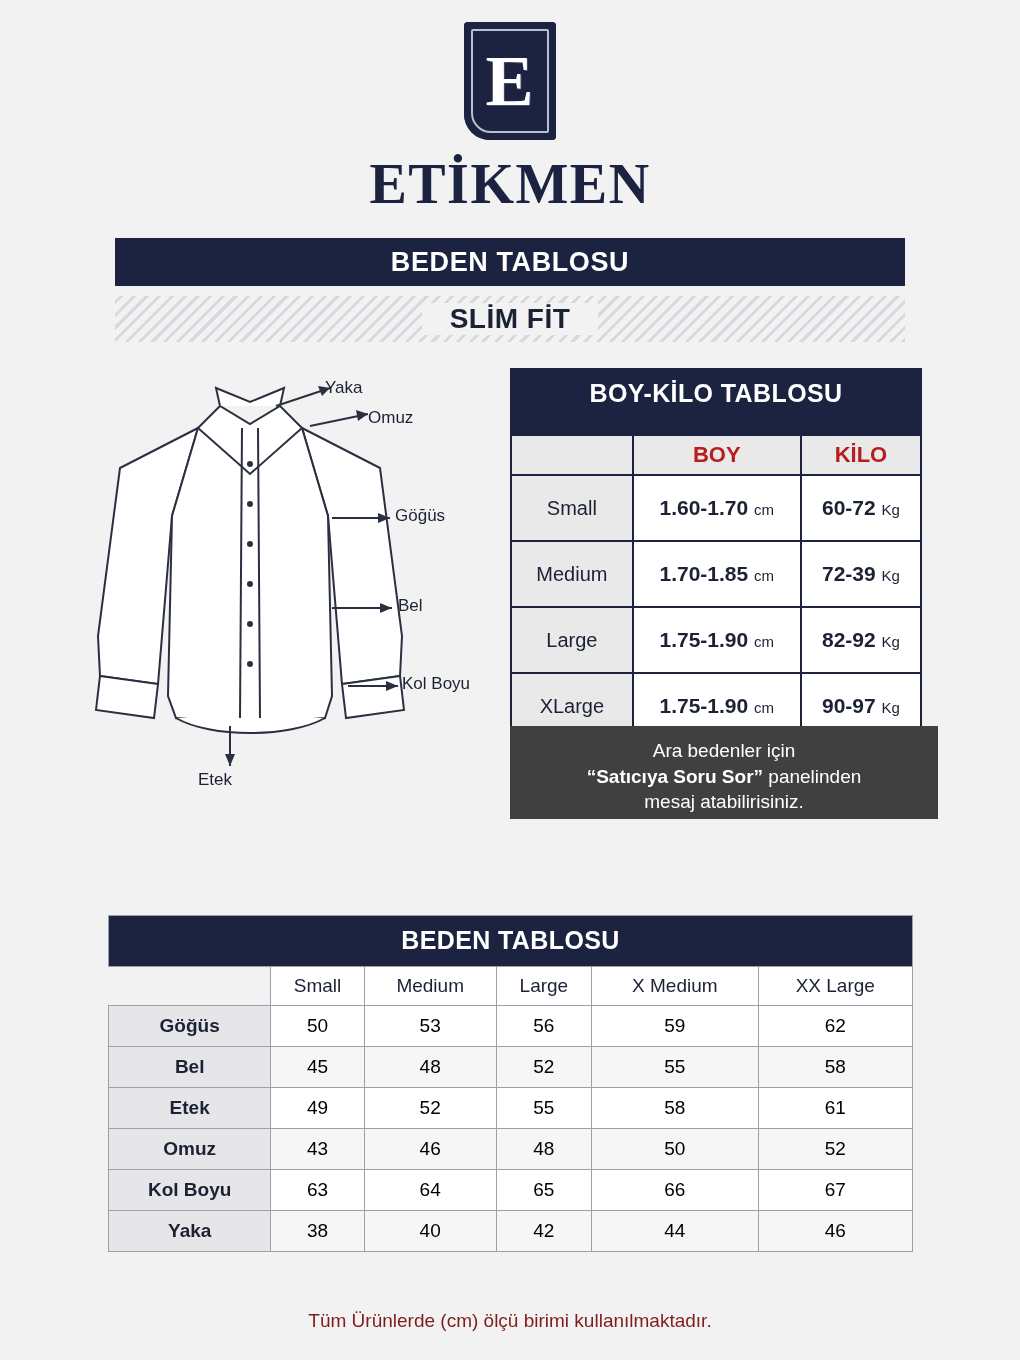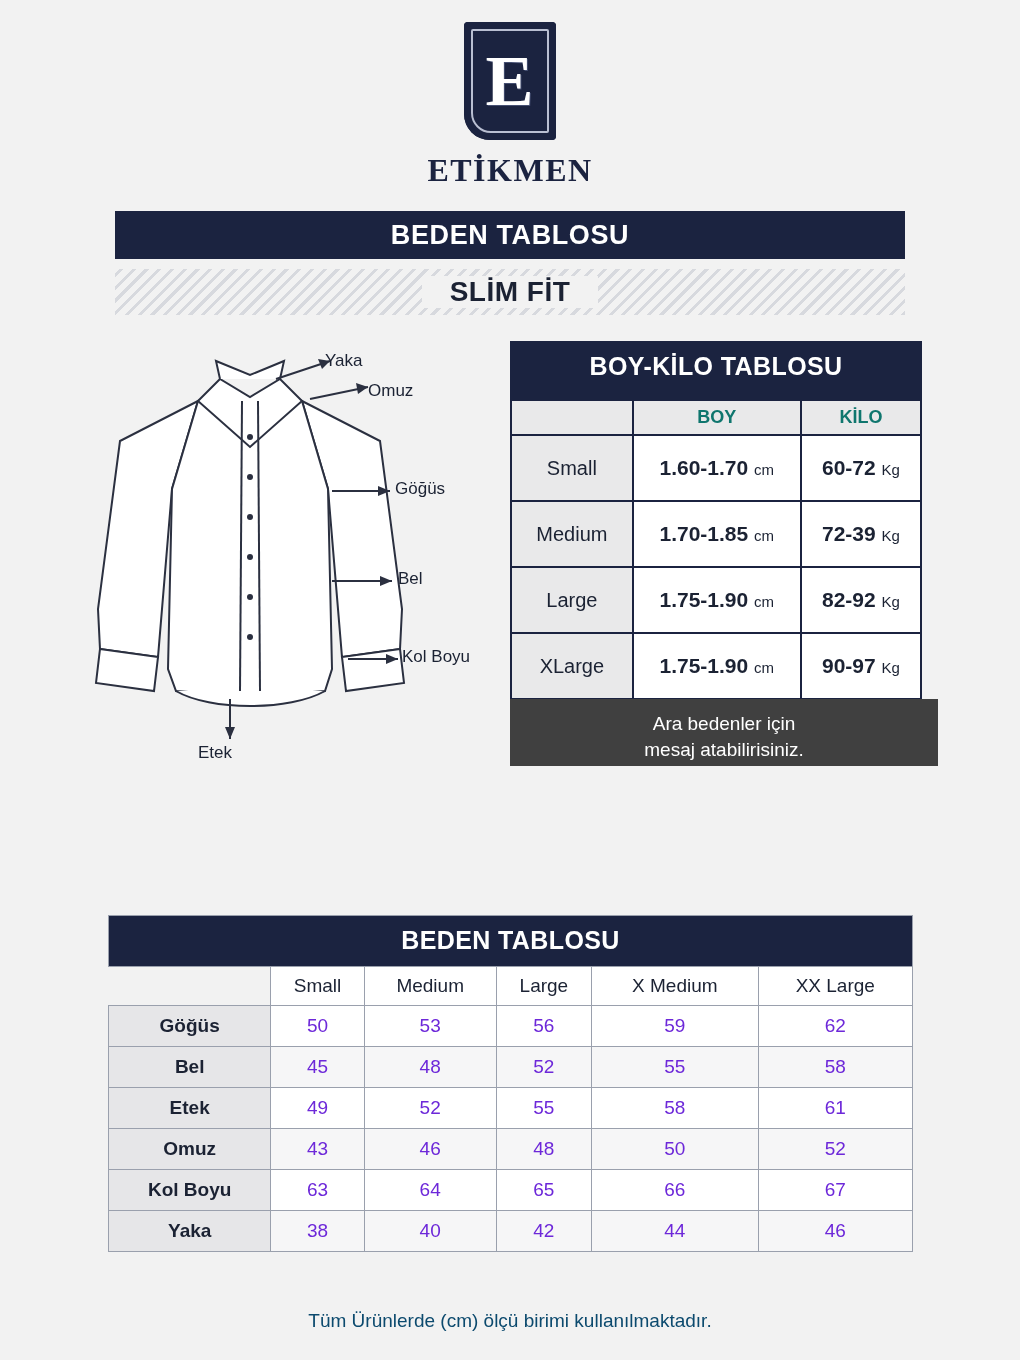--- a/index.html
+++ b/index.html
@@ -57,21 +57,21 @@
     font-size: 72px;
     font-weight: bold;
     line-height: 1;
     letter-spacing: 1px;
     z-index: 2;
     text-shadow: 1px 1px 0 #454f72;
   }
   .brand-name {
     margin-top: 12px;
     font-family: "Liberation Serif", serif;
-    font-size: 32px;
+    font-size: 56px;
     font-weight: bold;
     letter-spacing: 1.5px;
     color: #1b2340;
   }
 
   
   .title-bar {
     margin: 22px auto 0;
     width: 790px;
     height: 48px;
@@ -138,29 +138,29 @@
   .bk-table th, .bk-table td {
     border: 2px solid #1b2340;
     text-align: center;
     white-space: nowrap;
   }
   .bk-title-cell {
     background: #1b2340;
     color: #fff;
     font-size: 25px;
     font-weight: bold;
-    padding: 9px 0 18px;
+    padding: 9px 0 26px;
     letter-spacing: 0.4px;
   }
   .bk-head {
     background: #e9e9ea;
-    font-size: 18px;
+    font-size: 22px;
     font-weight: bold;
     padding: 6px 0;
-    color: #0f766e;
+    color: #b91c1c;
   }
   .bk-size {
     background: #e9e9ea;
     font-size: 20px;
     padding: 7px 10px;
     color: #1b2233;
   }
   .bk-val {
     background: #ffffff;
     font-size: 21px;
@@ -223,33 +223,33 @@
     background: #e6e6e8;
     font-size: 19px;
     font-weight: bold;
     padding: 9px 0;
     color: #1b2233;
   }
   .bt-cell {
     background: #ffffff;
     font-size: 19px;
     padding: 9px 0;
-    color: #6d28d9;
+    color: #000000;
   }
   .bt-cell.shaded { background: #f6f6f7; }
   .corner-cell { border: none !important; background: #f2f2f2; }
 
   .footer-note {
     position: absolute;
     left: 0;
     top: 1310px;
     width: 1020px;
     text-align: center;
     font-size: 19px;
-    color: #0c4a6e;
+    color: #7f1d1d;
   }
 </style>
 </head>
 <body>
 
 <div class="page">
 
   <div class="brand-wrap">
     <div class="logo-badge">
       <div class="logo-shield">
@@ -351,20 +351,23 @@
       <tr>
         <td class="bk-size">XLarge</td>
         <td class="bk-val"><span>1.75-1.90</span> <span class="unit">cm</span></td>
         <td class="bk-val"><span>90-97</span> <span class="unit">Kg</span></td>
       </tr>
     </tbody>
       </table>
 
     <div class="note-box">
       <div>Ara bedenler için</div>
+      <div>
+        <span class="strong">“Satıcıya Soru Sor”</span><span> panelinden</span>
+      </div>
       <div>mesaj atabilirisiniz.</div>
     </div>
   </div>
 
   <div class="bt-wrap">
     <table class="bt-table">
       <tbody>
           <tr>
         <td class="bt-title" colspan="6">BEDEN TABLOSU</td>
       </tr>

